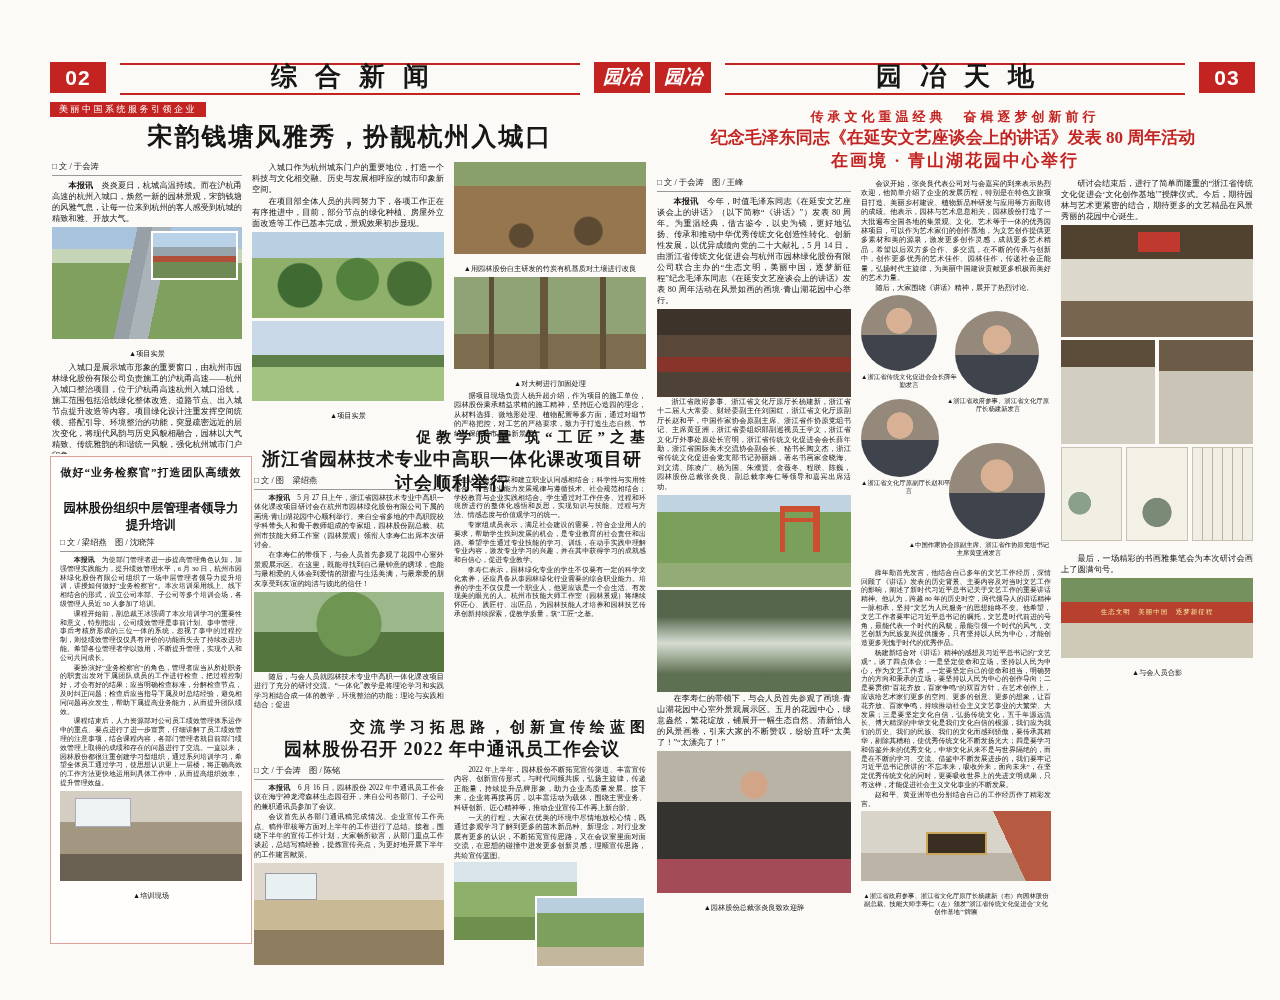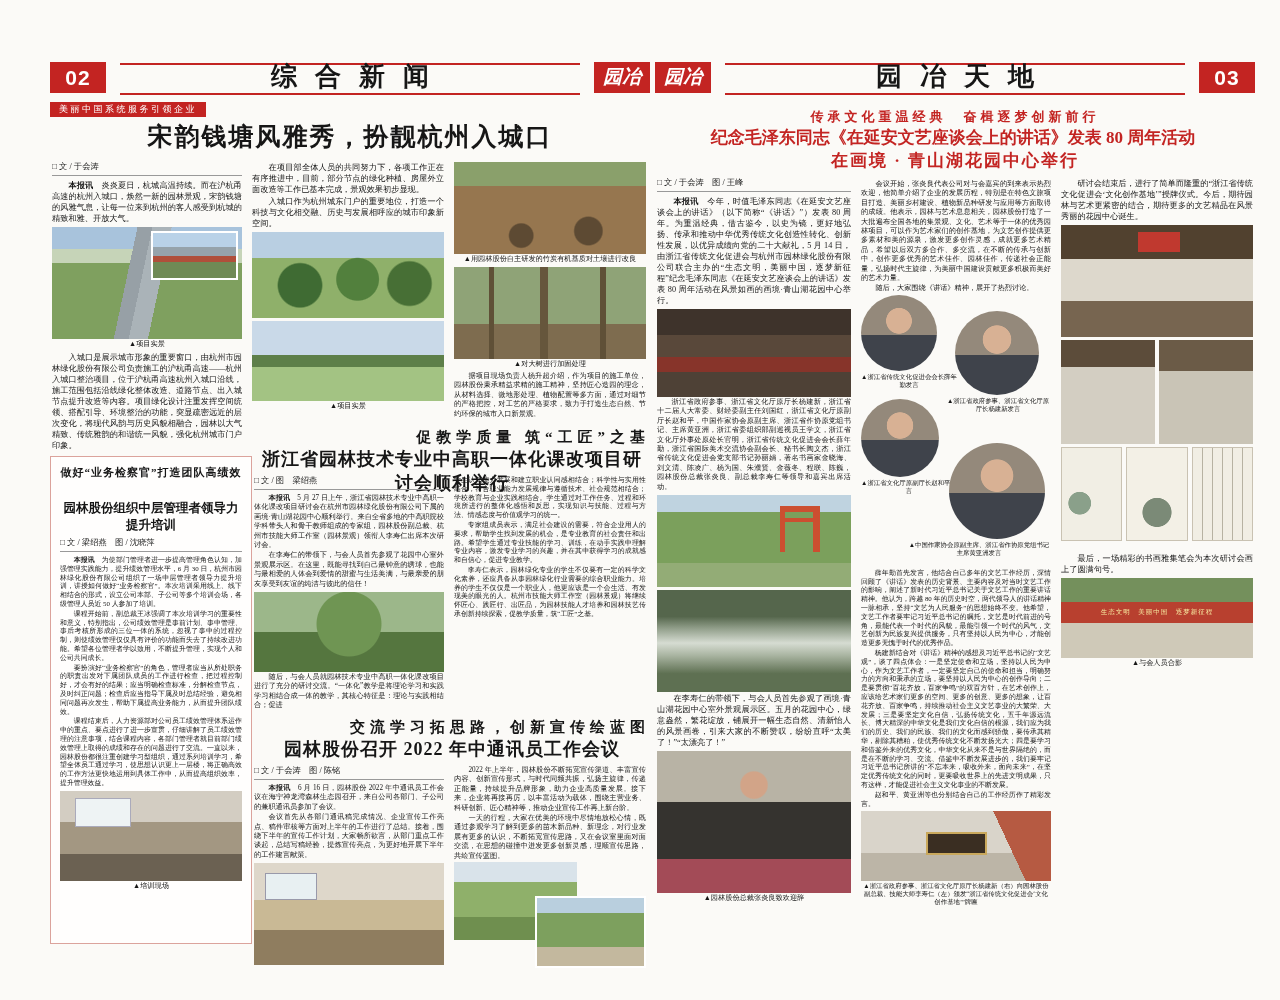--- a/index.html
+++ b/index.html
@@ -14,21 +14,21 @@
 .ptitle{position:absolute;left:72px;right:72px;top:3px;text-align:center;font-size:26px;font-weight:bold;letter-spacing:18px;text-indent:18px}
 .hrule{position:absolute;left:70px;right:70px;height:2px;background:#c32422}
 .hr-t{top:7px}.hr-b{top:37px}
 .tagline{position:absolute;top:46px;left:0;background:#c32422;color:#fff;font:9px/15px "Liberation Sans",sans-serif;padding:0 9px;letter-spacing:2.5px}
 .art1h{position:absolute;top:64px;left:0;right:0;text-align:center;font-size:25px;font-weight:bold;letter-spacing:2px}
 .col{position:absolute;overflow:hidden}
 .byline{font-size:8.3px;line-height:10px;color:#222;border-bottom:0.8px solid #999;padding-bottom:3px;margin-bottom:4px}
 .p{font-size:8.2px;line-height:11px;text-align:justify;text-indent:2em;margin-bottom:1px}
 .small{font-size:7.2px;line-height:9.4px}
 .tiny{font-size:6.9px;line-height:8.8px}
-.cap{font-size:7.2px;line-height:9px;text-align:center;margin:1px 0 3px}
+.cap{font-size:7.2px;line-height:9px;text-align:center;margin:11px 0 3px}
 .ph{position:relative;margin:3px 0 1px;overflow:hidden;background:#ccc}
 .h2a{position:absolute;text-align:right;font-size:15px;font-weight:bold;letter-spacing:5px}
 .h2b{position:absolute;text-align:center;font-size:18px;font-weight:bold;letter-spacing:1px}
 .redh{color:#c32422}
 .sidebar{position:absolute;left:0;top:400px;width:202px;height:488px;border:1px solid #dba39c;padding:8px 9px;overflow:hidden;background:#fffefd}
 .sbhead{position:relative;height:60px;margin-bottom:2px}
 .book{position:absolute;left:2px;top:4px;width:54px;height:40px}
 .book::before,.book::after{content:"";position:absolute;top:2px;width:25px;height:36px;background:#c32422}
 .book::before{left:0;border-radius:5px 2px 2px 8px;transform:skewY(7deg)}
 .book::after{right:0;border-radius:2px 5px 8px 2px;transform:skewY(-7deg)}
@@ -97,22 +97,22 @@
     <div class="byline">□ 文 / 于会涛</div>
     <p class="p"><b>本报讯　</b><span>炎炎夏日，杭城高温持续。而在沪杭甬高速的杭州入城口，焕然一新的园林景观，宋韵钱塘的风雅气息，让每一位来到杭州的客人感受到杭城的精致和雅、开放大气。</span></p>
     <div class="ph ph-road" style="height:112px">
         <div class="inset"></div>
       </div>
     <div class="cap">▲项目实景</div>
     <p class="p">入城口是展示城市形象的重要窗口，由杭州市园林绿化股份有限公司负责施工的沪杭甬高速——杭州入城口整治项目，位于沪杭甬高速杭州入城口沿线，施工范围包括沿线绿化整体改造、道路节点、出入城节点提升改造等内容。项目绿化设计注重发挥空间统领、搭配引导、环境整治的功能，突显疏密远近的层次变化，将现代风韵与历史风貌相融合，园林以大气精致、传统雅韵的和谐统一风貌，强化杭州城市门户印象。</p>
   </div>
 
   <div class="col" style="left:202px;top:106px;width:192px;height:292px">
+    <p class="p">入城口作为杭州城东门户的重要地位，打造一个科技与文化相交融、历史与发展相呼应的城市印象新空间。</p>
     <p class="p">在项目部全体人员的共同努力下，各项工作正在有序推进中，目前，部分节点的绿化种植、房屋外立面改造等工作已基本完成，景观效果初步显现。</p>
-    <p class="p">入城口作为杭州城东门户的重要地位，打造一个科技与文化相交融、历史与发展相呼应的城市印象新空间。</p>
     <div class="ph ph-flower" style="height:86px"></div>
     <div class="ph ph-lawn" style="height:80px"></div>
     <div class="cap">▲项目实景</div>
   </div>
 
   <div class="col" style="left:404px;top:106px;width:192px;height:292px">
     <div class="ph ph-soil" style="height:92px;margin-top:0"></div>
     <div class="cap">▲用园林股份自主研发的竹炭有机基质对土壤进行改良</div>
     <div class="ph ph-tree" style="height:92px"></div>
     <div class="cap">▲对大树进行加固处理</div>
@@ -132,21 +132,21 @@
   </div>
 
   <div class="h2a" style="left:204px;right:0;top:372px">促教学质量 筑“工匠”之基</div>
   <div class="h2b" style="left:204px;right:0;top:391px">浙江省园林技术专业中高职一体化课改项目研讨会顺利举行</div>
 
   <div class="col" style="left:204px;top:420px;width:190px;height:236px">
     <div class="byline">□ 文 / 图　梁绍燕</div>
     <p class="p small"><b>本报讯　</b><span>5 月 27 日上午，浙江省园林技术专业中高职一体化课改项目研讨会在杭州市园林绿化股份有限公司下属的画境·青山湖花园中心顺利举行。来自全省多地的中高职院校学科带头人和骨干教师组成的专家组，园林股份副总裁、杭州市技能大师工作室（园林景观）领衔人李寿仁出席本次研讨会。</span></p>
     <p class="p small">在李寿仁的带领下，与会人员首先参观了花园中心室外景观展示区。在这里，既能寻找到自己最钟意的绣球，也能与最相爱的人体会到爱情的甜蜜与生活美满，与最亲爱的朋友享受到友谊的纯洁与彼此的信任！</p>
     <div class="ph ph-garden2" style="height:80px"></div>
-    <p class="p small">随后，与会人员就园林技术专业中高职一体化课改项目进行了充分的研讨交流。“一体化”教学是将理论学习和实践学习相结合成一体的教学，其核心特征是：理论与实践相结合；促进</p>
+    <p class="p small">随后，与会人员就园林技术专业中高职一体化课改项目进行了充分的研讨交流。“一体化”教学是将理论学习和实践学习相结合成一体的教学，环境整治的功能：理论与实践相结合；促进</p>
   </div>
   <div class="col" style="left:404px;top:420px;width:192px;height:236px">
     <p class="p tiny" style="text-indent:0">学生认知能力发展和建立职业认同感相结合；科学性与实用性结合，符合职业能力发展规律与遵循技术、社会规范相结合；学校教育与企业实践相结合。学生通过对工作任务、过程和环境所进行的整体化感悟和反思，实现知识与技能、过程与方法、情感态度与价值观学习的统一。</p>
     <p class="p tiny">专家组成员表示，满足社会建设的需要，符合企业用人的要求，帮助学生找到发展的机会，是专业教育的社会责任和出路。希望学生通过专业技能的学习、训练，在动手实践中理解专业内容，激发专业学习的兴趣，并在其中获得学习的成就感和自信心，促进专业教学。</p>
     <p class="p tiny">李寿仁表示，园林绿化专业的学生不仅要有一定的科学文化素养，还应具备从事园林绿化行业需要的综合职业能力。培养的学生不仅仅是一个职业人，他更应该是一个会生活、有发现美的眼光的人。杭州市技能大师工作室（园林景观）将继续怀匠心、践匠行、出匠品，为园林技能人才培养和园林技艺传承创新持续探索，促教学质量，筑“工匠”之基。</p>
   </div>
 
   <div class="h2a" style="left:204px;right:0;top:662px">交流学习拓思路，创新宣传绘蓝图</div>
   <div class="h2b" style="left:204px;right:0;top:681px">园林股份召开 2022 年中通讯员工作会议</div>
 

